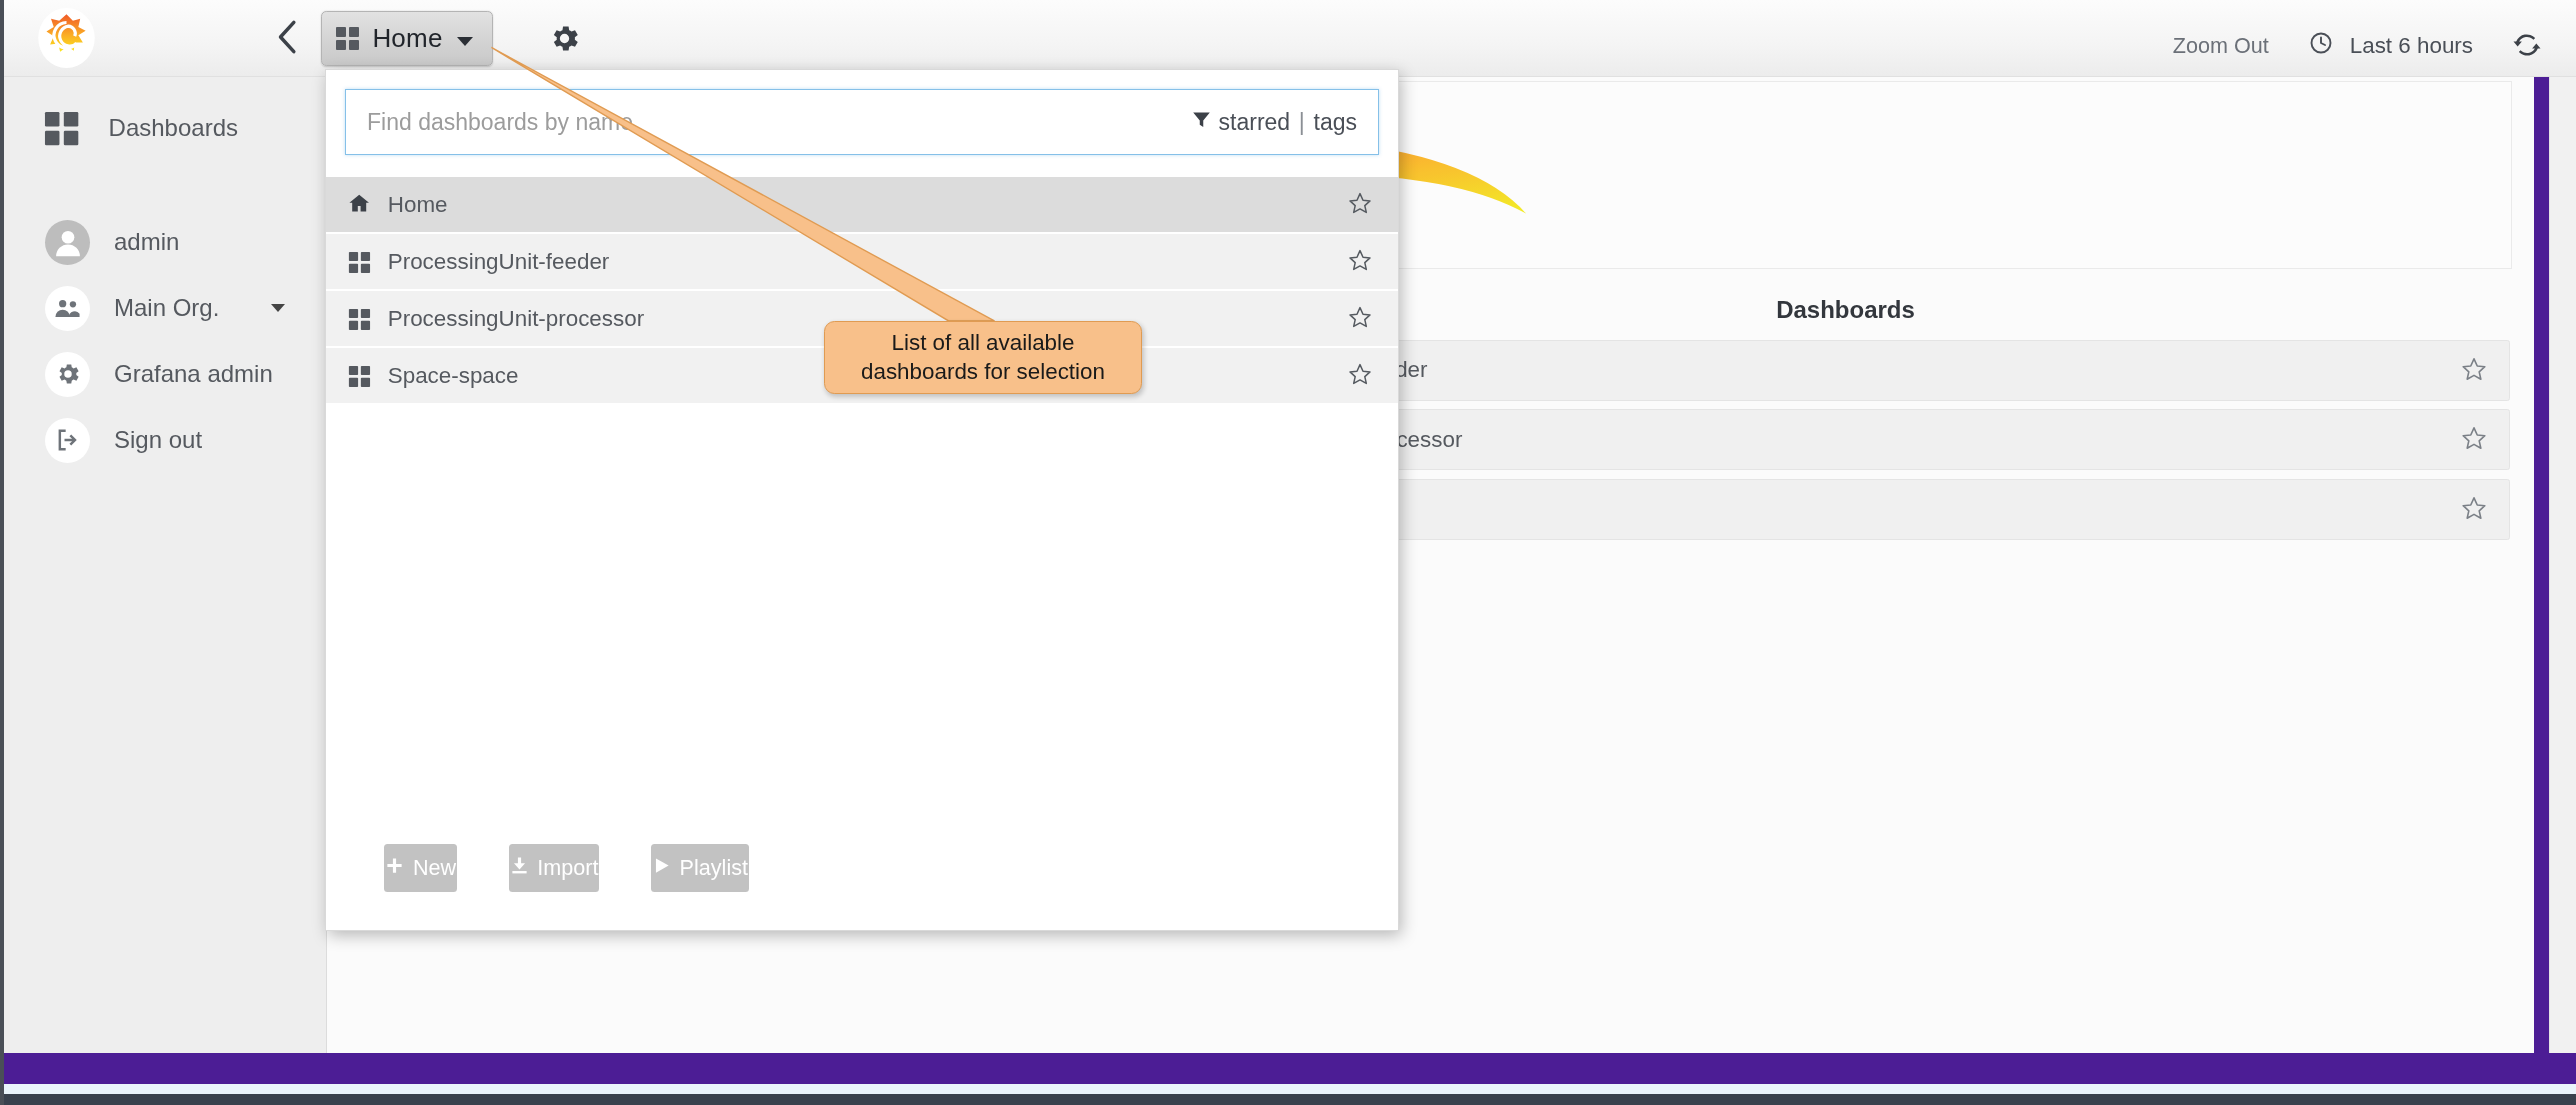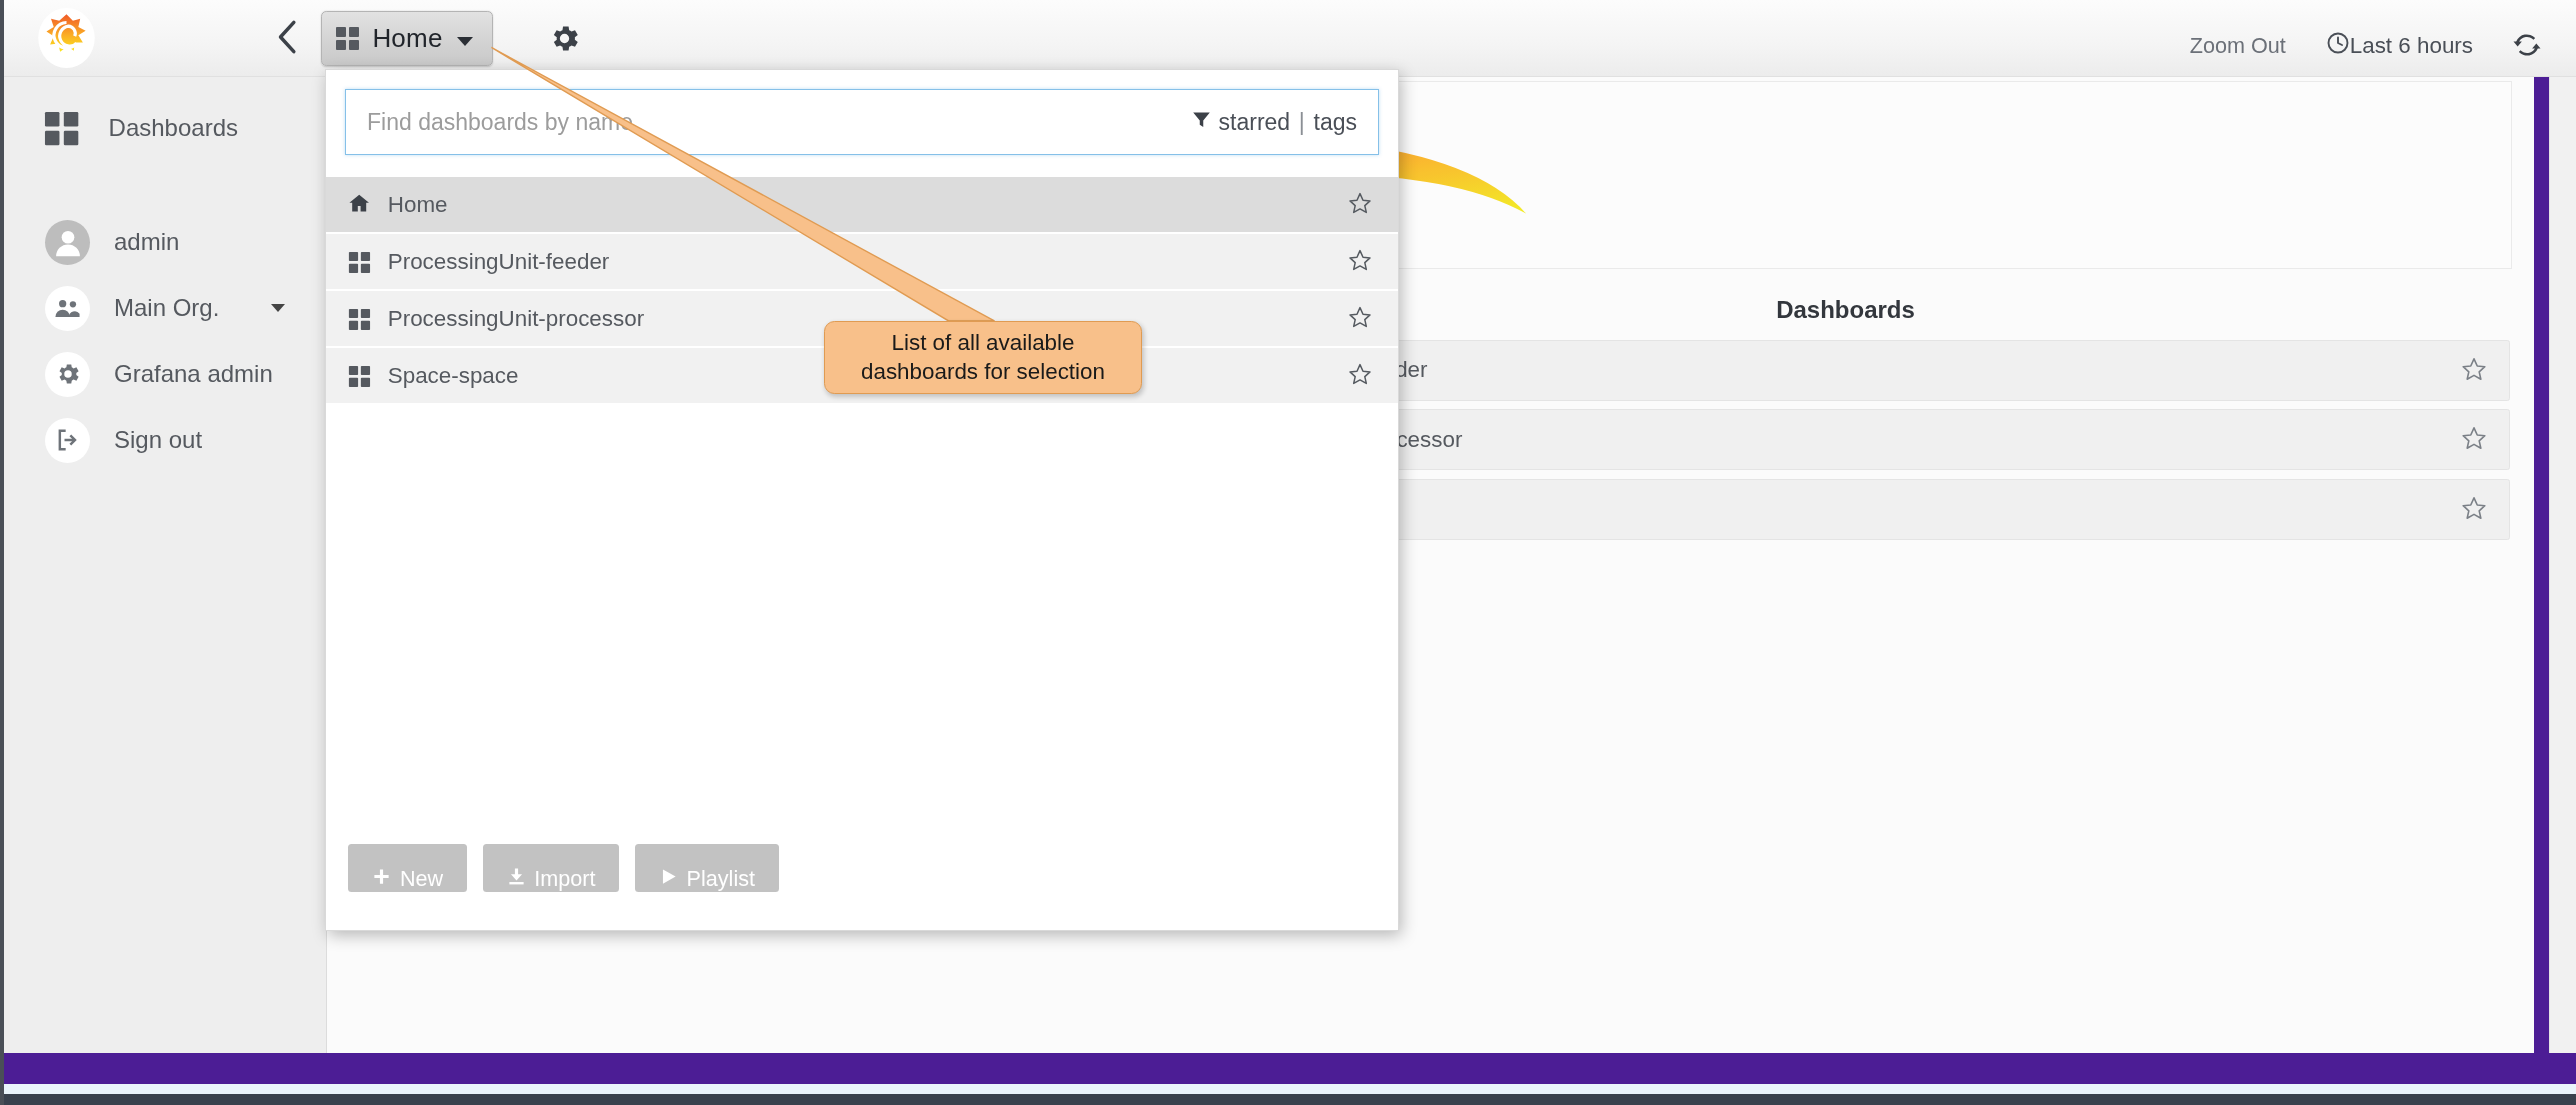--- a/index.html
+++ b/index.html
@@ -67,21 +67,21 @@
   #gear-top {
     position:absolute; left:543px; top:21px; width:35px; height:35px; cursor:pointer;
   }
 
   .tr-controls {
     position:absolute; right:35px; top:0; height:92px;
     display:flex; align-items:center; gap:40px;
   }
   .tr-controls .zoomout { font-size:21.6px; color:#6b7078; cursor:pointer;}
   .tr-controls .range {
-    font-size:22.4px; color:#4a4f57; display:flex; align-items:center; gap:0; cursor:pointer;
+    font-size:22.4px; color:#4a4f57; display:flex; align-items:center; gap:17px; cursor:pointer;
   }
   .tr-controls .refresh { cursor:pointer; }
 
   
   #sidebar {
     position:absolute; left:0; top:76px;
     width:322px; height:977px;
     background:#eeeeee;
     border-right:0.9px solid #dcdcdc;
     z-index: 10;
@@ -180,23 +180,23 @@
   .dd-row.active { background:#dcdcdc; }
   .dd-row .left { display:flex; align-items:center; gap:17px; }
   .dd-row .name { font-size:22.4px; color:#55595f; }
 
   .dd-footer {
     position:absolute; left:0; bottom:38px; width:100%;
     padding-left:22.4px; display:flex; gap:15.5px;
   }
   .btn-grey {
     background:#c2c2c2; color:#ffffff; border:none; border-radius:3.5px;
-    height:48px; padding:0 24px;
+    height:48px; padding:0 1px;
     font-size:21.6px; font-family:"Liberation Sans", sans-serif;
-    display:flex; align-items:flex-end; gap:8.6px; cursor:pointer;
+    display:flex; align-items:center; gap:8.6px; cursor:pointer;margin-left:36px;
   }
 
   
   #callout-layer { position:absolute; left:0; top:0; width:2576px; height:1106px; z-index:90; pointer-events:none;}
   #callout-box {
     position:absolute; left:820px; top:321px;
     width:316px; height:71px;
     background:#f8c08a;
     border:0.9px solid #e09b52;
     border-radius:10.4px;

